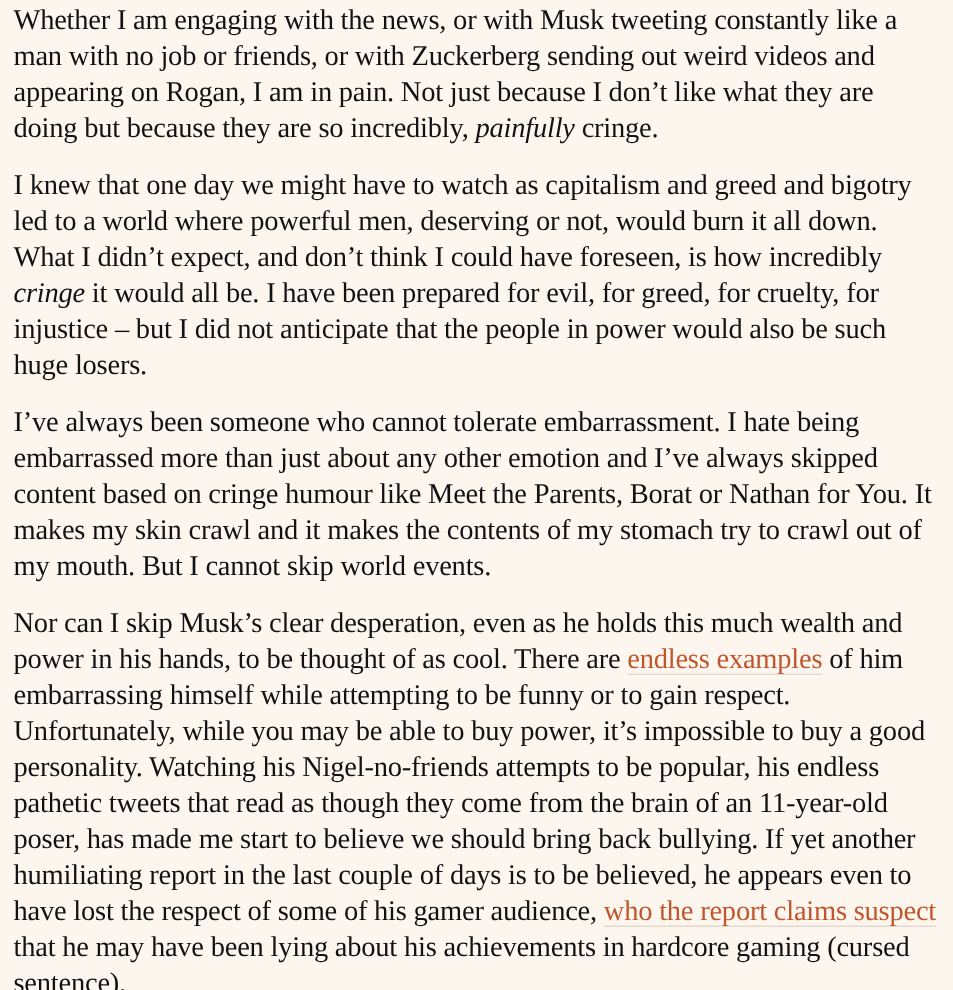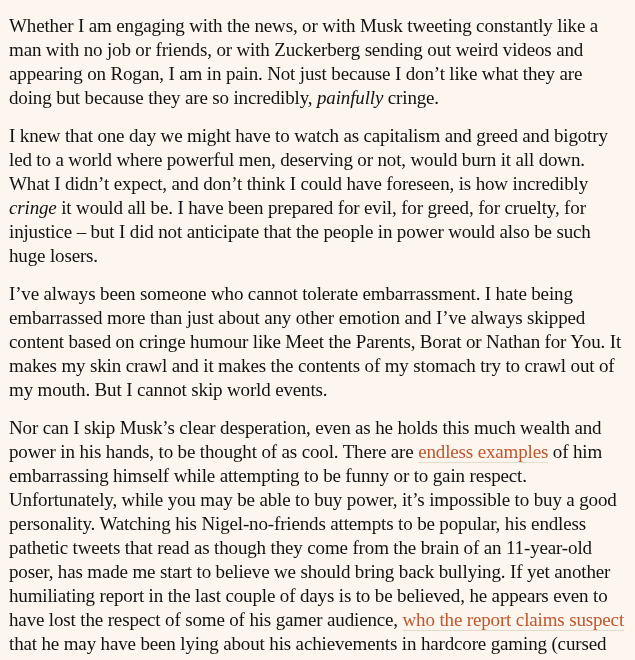--- a/index.html
+++ b/index.html
@@ -14,21 +14,21 @@
     color: var(--fg, #121212);
     font-family: "Liberation Serif", "DejaVu Serif", serif;
   }
   .article-body {
     padding: 2px 8px 0 9px;
     font-size: 19px;
     line-height: 24px;
     letter-spacing: -0.15px;
   }
   .para {
-    margin: 12px 0 14px 0;
+    margin: 0 0 14px 0;
   }
   .para:last-child {
     margin-bottom: 0;
   }
   em.run-italic {
     font-style: italic;
   }
   a.inline-link {
     color: var(--link, #c0562b);
     text-decoration: underline;

